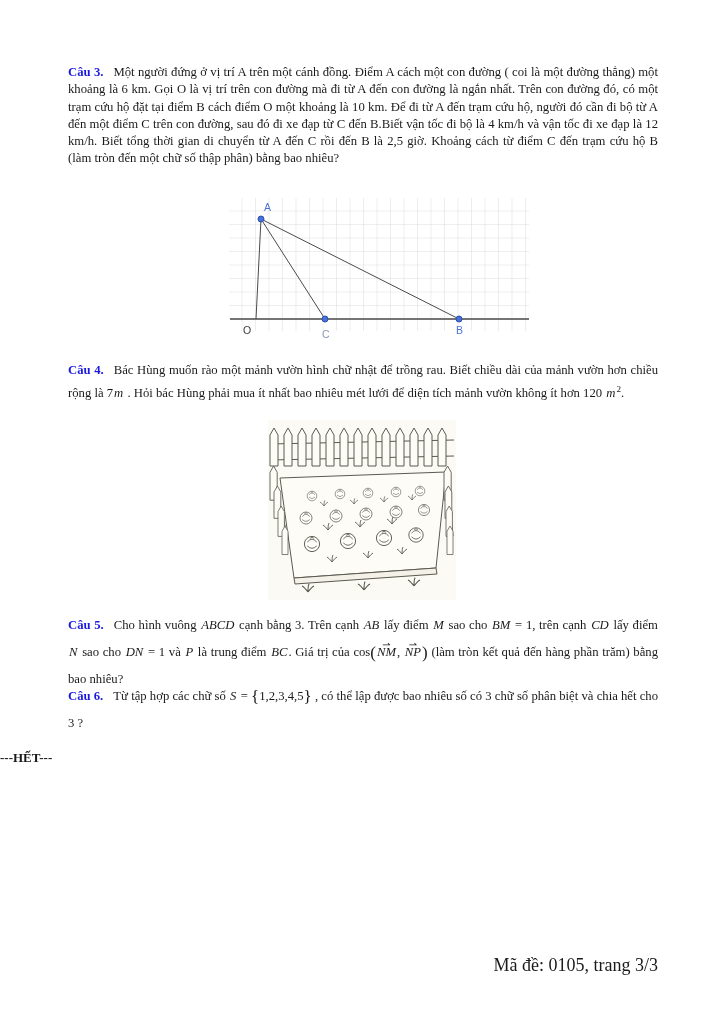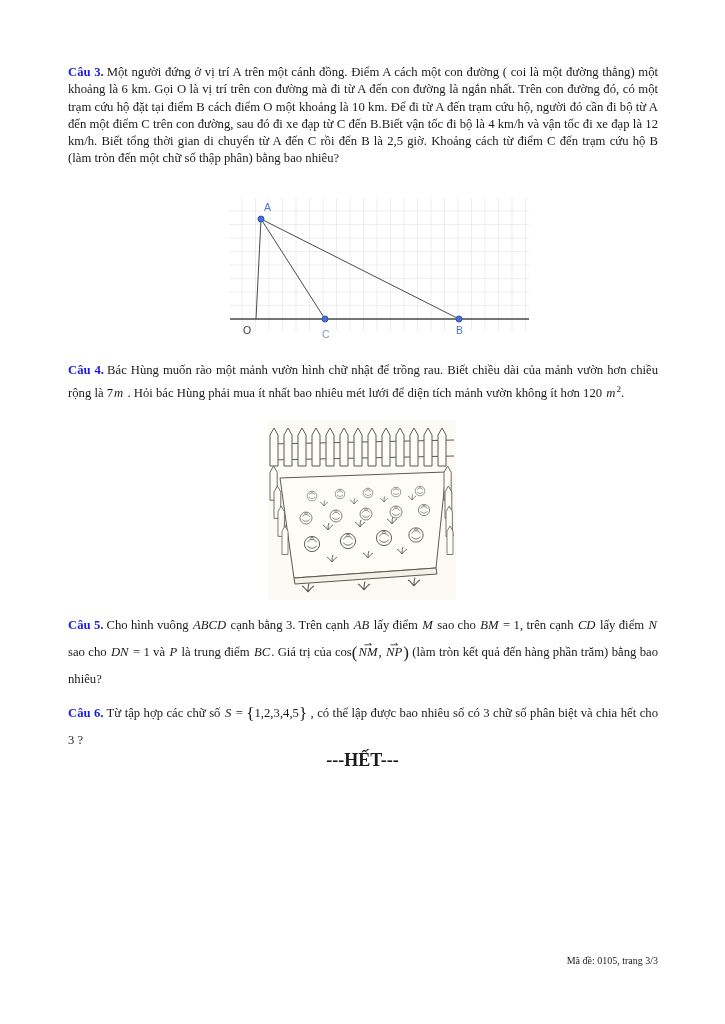--- a/index.html
+++ b/index.html
@@ -3,34 +3,34 @@
 <meta charset="utf-8">
 <style>
   *{box-sizing:border-box}
   html,body{margin:0;padding:0;background:#e9e9e9}
   .page{position:relative;width:725px;height:1024px;margin:0 auto;background:#ffffff;overflow:hidden;
         font-family:"Liberation Serif",serif;color:#1a1a1a}
   .sec{position:absolute;left:68px;width:590px}
   .qtext{margin:0;font-size:12.7px;line-height:17.3px;text-align:justify}
   .lh2{line-height:19px}
   .lh3{line-height:27px}
-  .qlabel{color:#1a1adf;font-weight:bold;padding-right:3px}
+  .qlabel{color:#1a1adf;font-weight:bold;padding-right:10px}
   .m{font-style:italic;padding:0 1px}
   sup{font-size:9px}
   .bp{font-size:17px;vertical-align:-2px}
   .vec{position:relative;display:inline-block}
   .vec .arr{position:absolute;left:50%;top:-0.85em;transform:translateX(-50%);font-size:10px;font-style:normal}
   #q3{top:64px}
   #fig3{position:absolute;left:228px;top:197px;width:312px;height:152px;margin:0}
   #q4{top:361px}
   #fig4{position:absolute;left:268px;top:420px;width:188px;height:180px;margin:0}
   #q5{top:612px}
-  #q6{top:700px}
-  #end-marker{position:absolute;left:0;top:750px;width:725px;text-align:center;font-weight:bold;font-size:18px;margin:0}
-  #footer{position:absolute;right:67px;top:955px;font-size:10px}
+  #q6{top:683px}
+  #end-marker{position:absolute;left:0;top:750px;width:725px;text-align:left;font-weight:bold;font-size:13px;margin:0}
+  #footer{position:absolute;right:67px;top:955px;font-size:18px}
   .plbl{font-family:"Liberation Sans",sans-serif;font-size:10.5px}
   .pt{fill:#4a72d6;stroke:#2b4fae;stroke-width:1}
   .lblue{fill:#4a72d6}.ldark{fill:#3a3a3a}.lmut{fill:#8a97b5}
   .ink{stroke:#5a5a50;fill:#fdfcf7}
   .inkline{stroke:#5a5a50;fill:none}
 </style>
 </head>
 <body>
 
 <div class="page">

